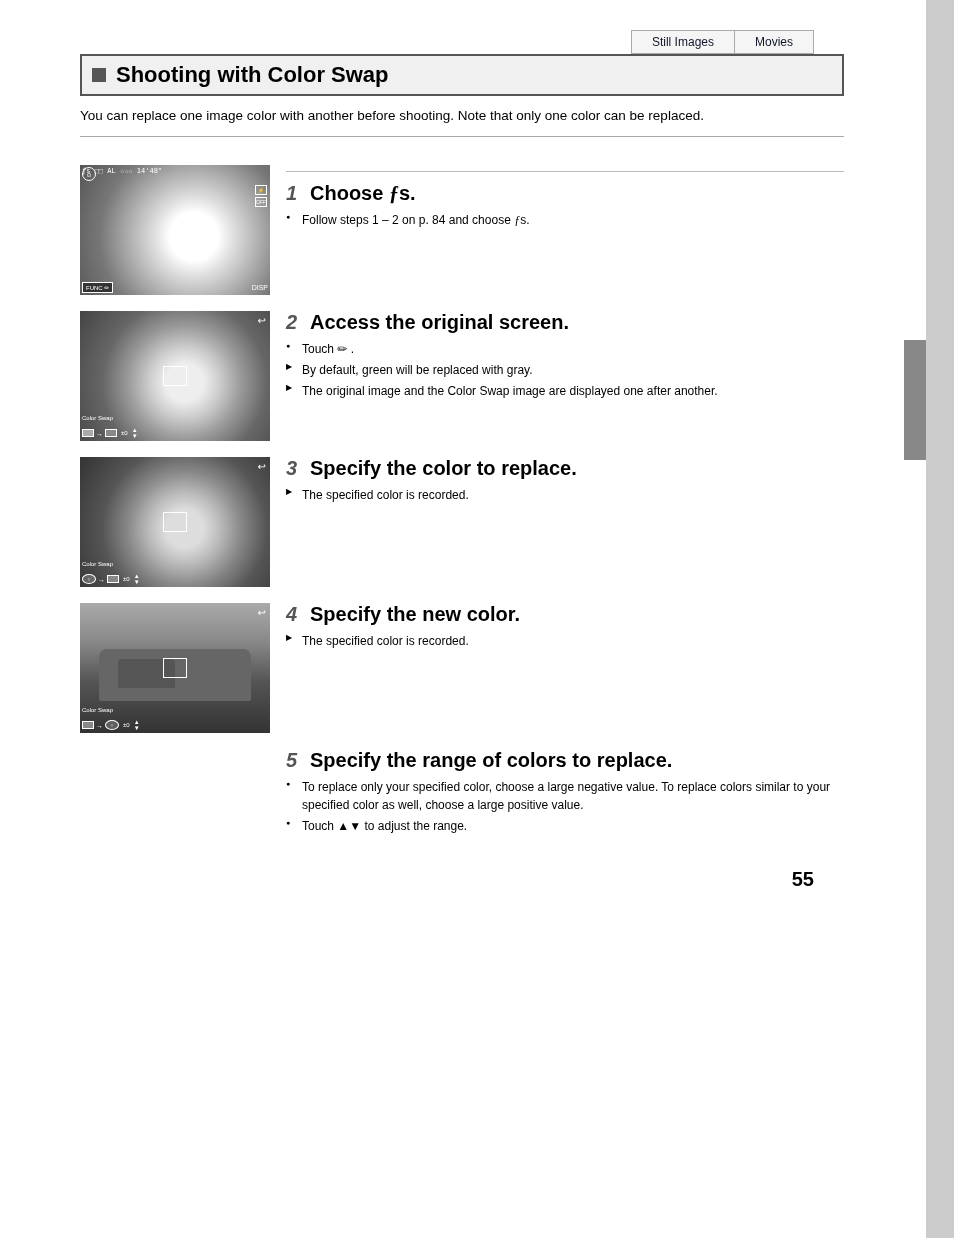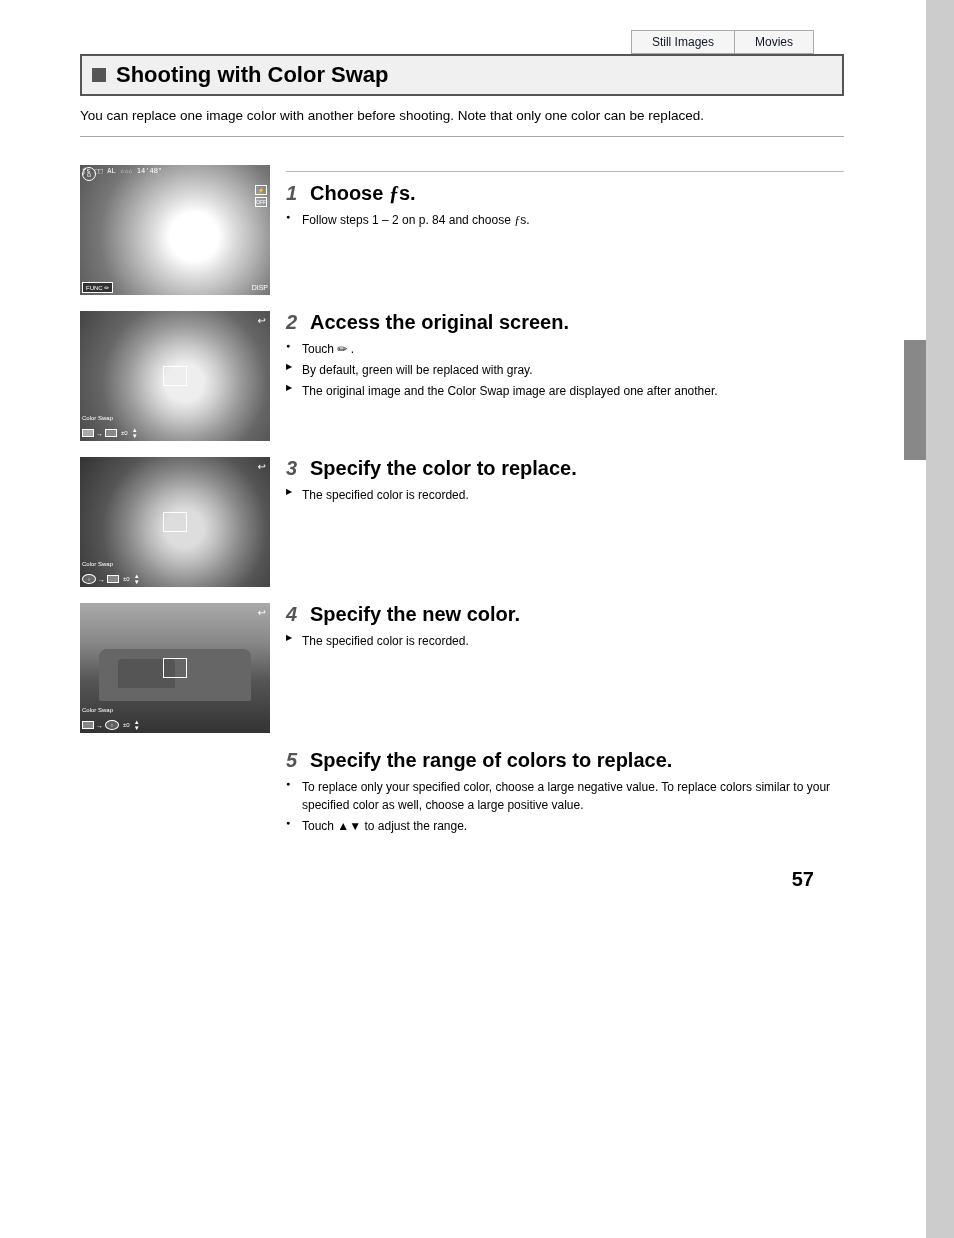--- a/index.html
+++ b/index.html
@@ -475,15 +475,15 @@
         </div>
         <ul class="step-bullets">
           <li class="bullet-circle">To replace only your specified color, choose a large negative value. To replace colors similar to your specified color as well, choose a large positive value.</li>
           <li class="bullet-circle">Touch ▲▼ to adjust the range.</li>
         </ul>
       </div>
     </div>
 
   </div>
 
-  <div class="page-number">57</div>
+  <div class="page-number">55</div>
 
 </div>
 
 </body></html>

